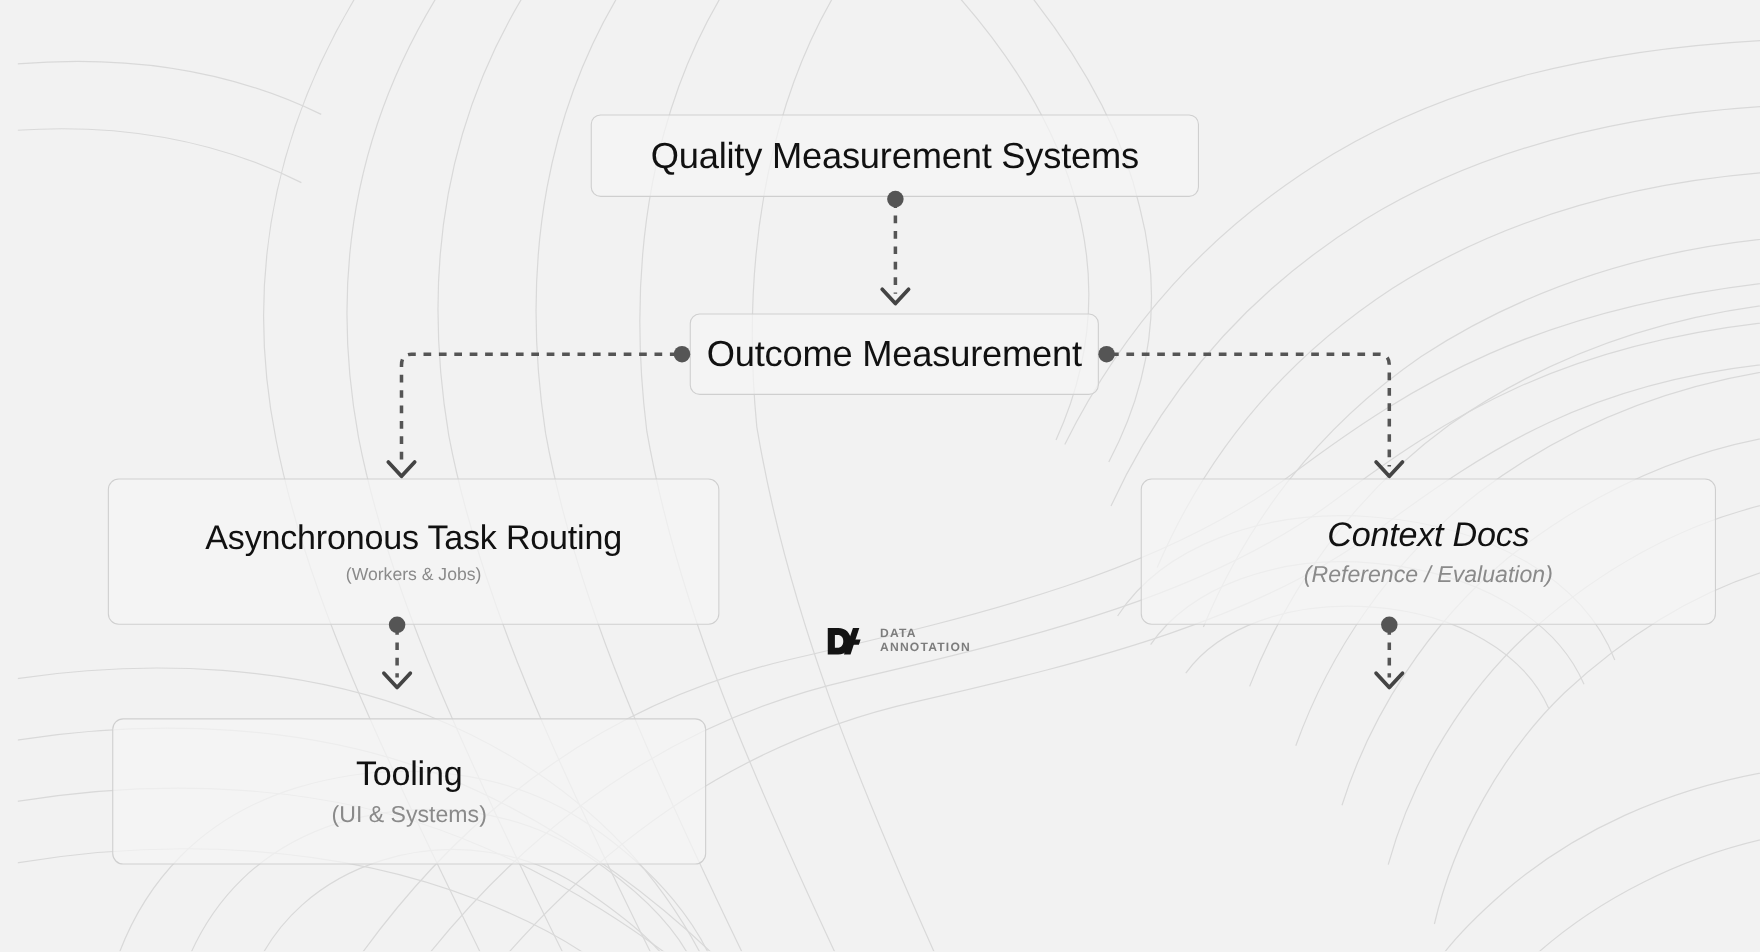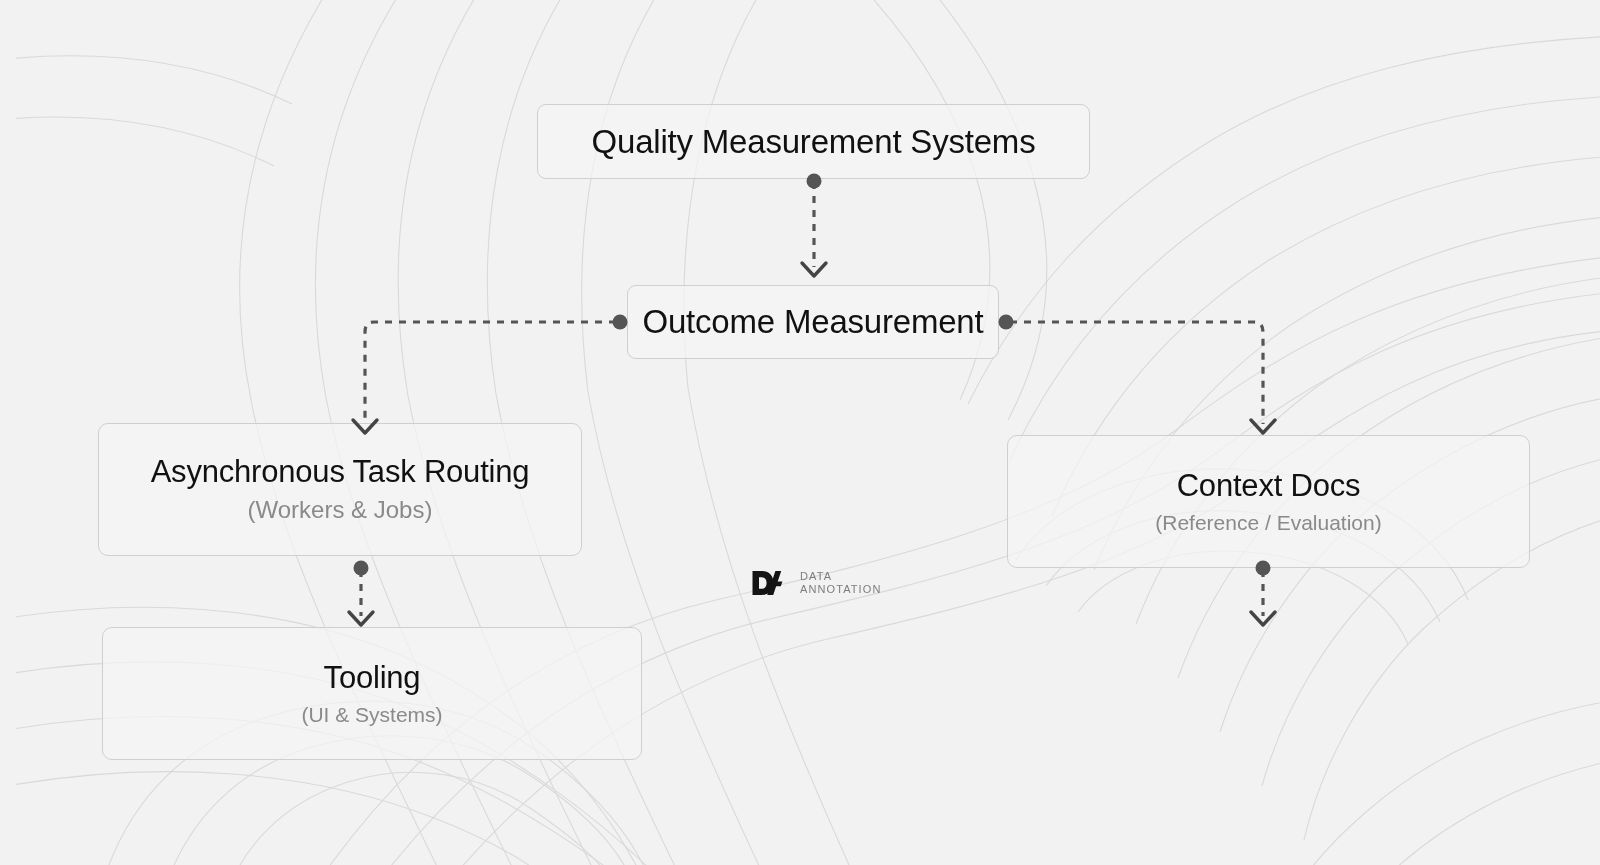--- a/index.html
+++ b/index.html
@@ -67,33 +67,33 @@
   }
   #node-quality .title { font-size: 33px; }
 
   #node-outcome {
     left: 611px; top: 285px; width: 372px; height: 74px;
     border-radius: 9px;
   }
   #node-outcome .title { font-size: 33px; }
 
   #node-async {
-    left: 82px; top: 423px; width: 484px; height: 133px;
+    left: 82px; top: 435px; width: 556px; height: 133px;
   }
   #node-async .title { font-size: 31px; }
-  #node-async .subtitle { font-size: 24px; }
+  #node-async .subtitle { font-size: 16px; }
 
   #node-context {
-    left: 991px; top: 435px; width: 523px; height: 133px;
+    left: 1021px; top: 435px; width: 523px; height: 133px; font-style: italic;
   }
   #node-context .title { font-size: 31px; }
   #node-context .subtitle { font-size: 21px; }
 
   #node-tooling {
-    left: 86px; top: 627px; width: 540px; height: 133px;
+    left: 86px; top: 653px; width: 540px; height: 133px;
   }
   #node-tooling .title { font-size: 31px; }
   #node-tooling .subtitle { font-size: 21px; }
 
   #node-autonomy {
     left: 991px; top: 627px; width: 523px; height: 133px;
   }
   #node-autonomy .title { font-size: 31px; }
   #node-autonomy .subtitle { font-size: 21px; }
 
@@ -111,21 +111,21 @@
     display: block;
   }
   #watermark .wm-text {
     display: flex;
     flex-direction: column;
     justify-content: center;
     color: #7d7d7d;
     font-size: 11px;
     letter-spacing: 1.1px;
     line-height: 1.22;
-    font-weight: 400;
+    font-weight: 700;
   }
 </style>
 </head>
 <body>
 
 <div id="canvas">
 
   <svg id="bg-contours" viewBox="0 0 1600 865" xmlns="http://www.w3.org/2000/svg" aria-hidden="true">
     <rect x="0" y="0" width="1600" height="865" fill="#f2f2f2"></rect>
     <g fill="none" stroke="#d9d9d9" stroke-width="1.1">

